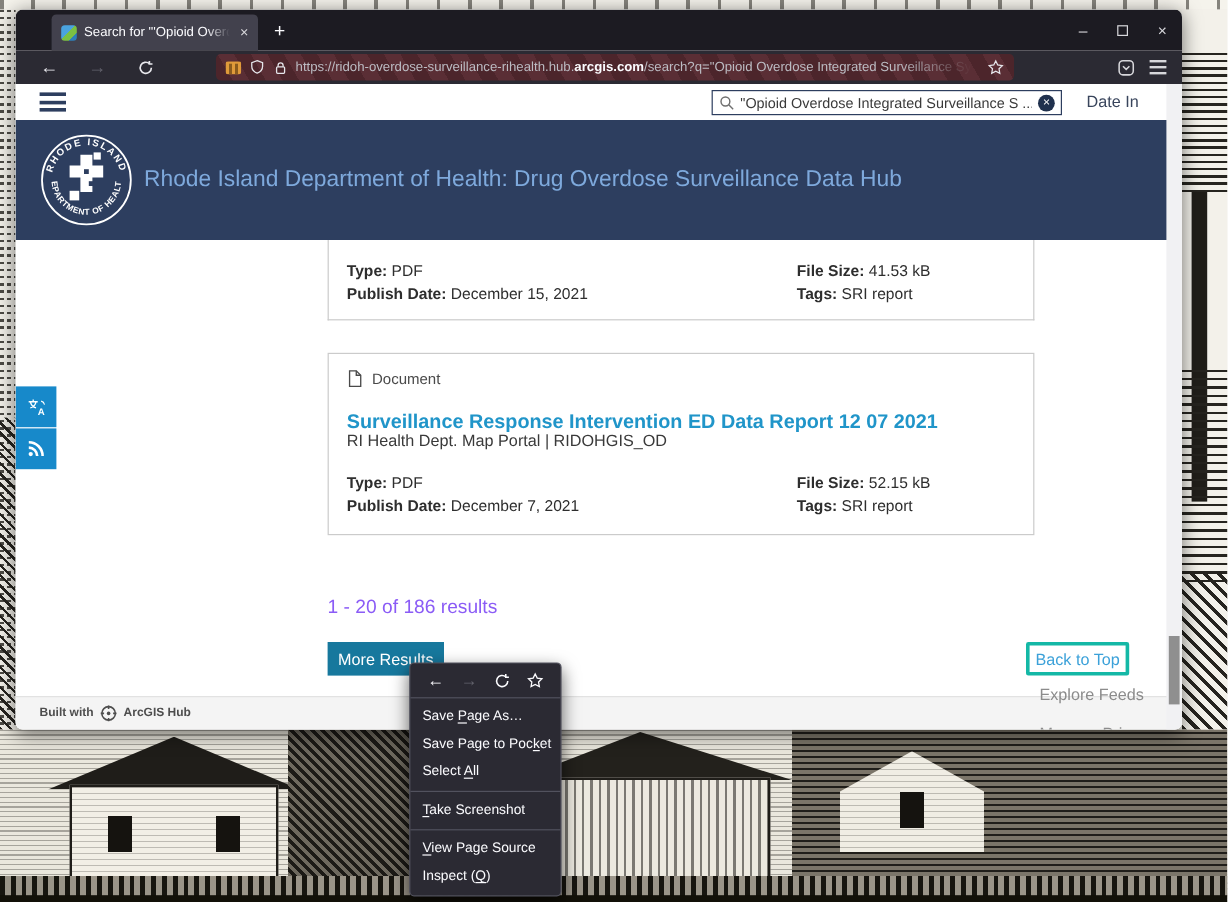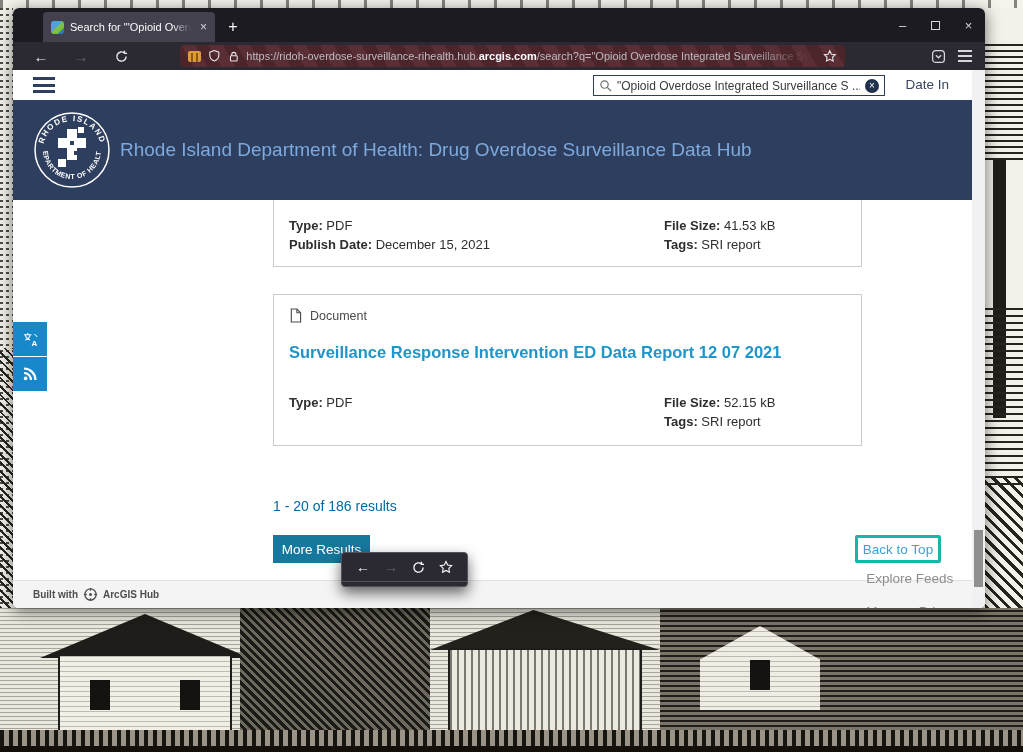--- a/index.html
+++ b/index.html
@@ -114,21 +114,21 @@
   .meta-row { font-size:13px; color:#2e2e2e; }
   .meta-row .lab { font-weight:bold; }
   #card1 .meta { top:18px; }
   #card2 .meta { top:100px; }
   .cat-row { position:absolute; left:15px; top:13px; display:flex; align-items:center; gap:8px;
     font-size:12.5px; color:#4a4a4a; }
   #card2 .card-title { position:absolute; left:15px; top:40px; font-size:16.5px; font-weight:bold;
     color:#2095c9; white-space:nowrap;margin-top:8px; }
   #card2 .card-source { position:absolute; left:15px; top:65px; font-size:13.5px; color:#3a3a3a; }
 
-  #result-count { position:absolute; left:260px; top:428px; font-size:14px; color:#0369a1; }
+  #result-count { position:absolute; left:260px; top:428px; font-size:16px; color:#8b5cf6; }
   #more-btn { position:absolute; left:260px; top:465px; width:97px; height:28px; background:#17789d;
     color:#fff; font-size:13.5px; display:flex; align-items:center; justify-content:center; }
   #backtop-btn { position:absolute; left:842px; top:465px; width:86px; height:28px; background:#fff;
     border:3px solid #14b8a6; border-radius:2px; color:#3ba1d9; font-size:13.5px; display:flex;
     align-items:center; justify-content:center; }
 
   #site-footer { position:absolute; left:0; top:510px; width:972px; height:28px; background:#f4f4f4;
     border-top:1px solid #e2e2e2; display:flex; align-items:center; }
   #built-with { position:absolute; left:20px; display:flex; align-items:center; gap:5px;
     font-size:10px; font-weight:bold; color:#4e4e4e; }
@@ -302,23 +302,25 @@
 
       <div class="card" id="card2">
         <div class="cat-row">
           <svg width="13" height="15" viewBox="0 0 14 16">
               <path d="M2.5 1h6l4 4v10h-10z" fill="none" stroke="#4a4a4a" stroke-width="1.2"></path>
               <path d="M8.5 1v4h4" fill="none" stroke="#4a4a4a" stroke-width="1.2"></path>
             </svg>
           <span>Document</span>
         </div>
         <div class="card-title">Surveillance Response Intervention ED Data Report 12 07 2021</div>
+        <div class="card-source">RI Health Dept. Map Portal | RIDOHGIS_OD</div>
         <div class="meta">
           <div class="col">
             <div class="meta-row"><span class="lab">Type:</span> <span>PDF</span></div>
+            <div class="meta-row"><span class="lab">Publish Date:</span> <span>December 7, 2021</span></div>
           </div>
           <div class="col">
             <div class="meta-row"><span class="lab">File Size:</span> <span>52.15 kB</span></div>
             <div class="meta-row"><span class="lab">Tags:</span> <span>SRI report</span></div>
           </div>
         </div>
       </div>
 
       <div id="result-count">1 - 20 of 186 results</div>
       <div id="more-btn">More Results</div>
@@ -371,15 +373,25 @@
             <path d="M12 7a5 5 0 1 1-1.7-3.75" fill="none" stroke="#fbfbfe" stroke-width="1.4"></path>
             <path d="M10.2 0.8v2.8h2.8" fill="none" stroke="#fbfbfe" stroke-width="1.4"></path>
           </svg>
       </span>
       <span class="ci">
         <svg width="14" height="14" viewBox="0 0 14 14">
             <path d="M7 1.6l1.7 3.5 3.9.55-2.8 2.7.65 3.85L7 10.4l-3.45 1.8.65-3.85-2.8-2.7 3.9-.55z" fill="none" stroke="#fbfbfe" stroke-width="1.1"></path>
           </svg>
       </span>
     </div>
+    <div id="ctx-items">
+        <div class="menu-item">Save <u>P</u>age As…</div>
+        <div class="menu-item">Save Page to Poc<u>k</u>et</div>
+        <div class="menu-item">Select <u>A</u>ll</div>
+        <div class="menu-sep"></div>
+        <div class="menu-item"><u>T</u>ake Screenshot</div>
+        <div class="menu-sep"></div>
+        <div class="menu-item"><u>V</u>iew Page Source</div>
+        <div class="menu-item">Inspect (<u>Q</u>)</div>
+      </div>
   </div>
 
 </div>
 
 </body></html>

